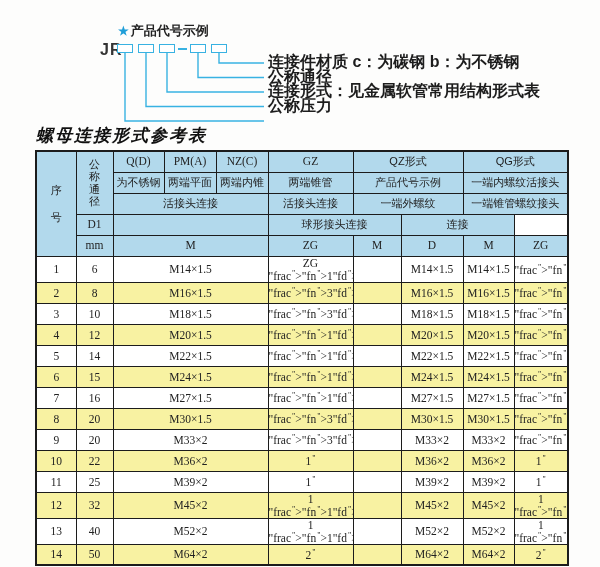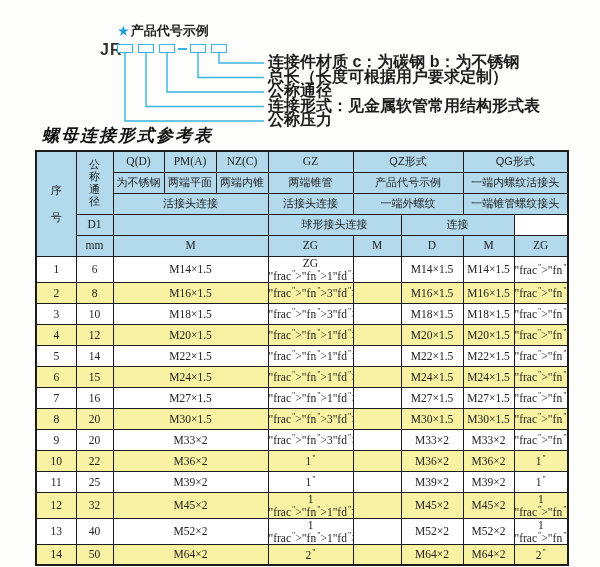--- a/index.html
+++ b/index.html
@@ -16,21 +16,21 @@
   .jr{position:absolute; left:100px; top:41px; font-size:16px; font-weight:bold; color:#333; letter-spacing:1px;}
   .code-box{position:absolute; top:44px; width:16px; height:9px; border:1.5px solid var(--accent); background:#fff;}
   .code-dash{position:absolute; top:48px; width:9px; height:2px; background:var(--accent);}
   svg.connector{position:absolute; left:0; top:0; pointer-events:none;}
   svg.connector polyline{fill:none; stroke:var(--accent); stroke-width:1.4;}
   .diagram-labels{position:absolute; left:268px; top:55px; color:#1d1d1d;}
   .diagram-labels div{font-size:16px; font-weight:bold; line-height:14.6px; white-space:nowrap;}
 
   
   .table-title{position:absolute; left:36px; top:124px; font-size:17px; font-weight:bold;
-    font-style:italic; color:#111; font-family:"Liberation Serif",serif; letter-spacing:2px;margin-left:6px;}
+    font-style:italic; color:#111; font-family:"Liberation Serif",serif; letter-spacing:2px;}
 
   
   table{position:absolute; left:35px; top:150px; width:532px; border-collapse:collapse;
     table-layout:fixed; border:2px solid var(--border-c); background:#fff;}
   th,td{border:1px solid var(--border-c); text-align:center; vertical-align:middle;
     padding:0; color:var(--ink); overflow:hidden;}
   thead th{background:var(--header-bg); font-weight:normal; font-size:11px; height:21px; line-height:1;}
   thead th.latin{font-family:"Liberation Serif",serif; font-size:11.5px;}
   tbody td{height:21px; font-family:"Liberation Serif",serif; font-size:11.5px;}
   tbody tr.alt td{background:var(--row-alt);}
@@ -56,21 +56,20 @@
   <svg class="connector" width="600" height="135">
     <polyline points="219,53 219,63 264,63"></polyline>
     <polyline points="198,53 198,77.5 264,77.5"></polyline>
     <polyline points="167,53 167,92 264,92"></polyline>
     <polyline points="146,53 146,106.5 264,106.5"></polyline>
     <polyline points="125,53 125,121 264,121"></polyline>
   </svg>
 
   <div class="diagram-labels">
     <div>连接件材质  c：为碳钢  b：为不锈钢</div>
-    <div>总长（长度可根据用户要求定制）</div>
     <div>公称通径</div>
     <div>连接形式：见金属软管常用结构形式表</div>
     <div>公称压力</div>
   </div>
 
   <div class="table-title">螺母连接形式参考表</div>
 
   <table>
     <colgroup>
       <col style="width:40px">

